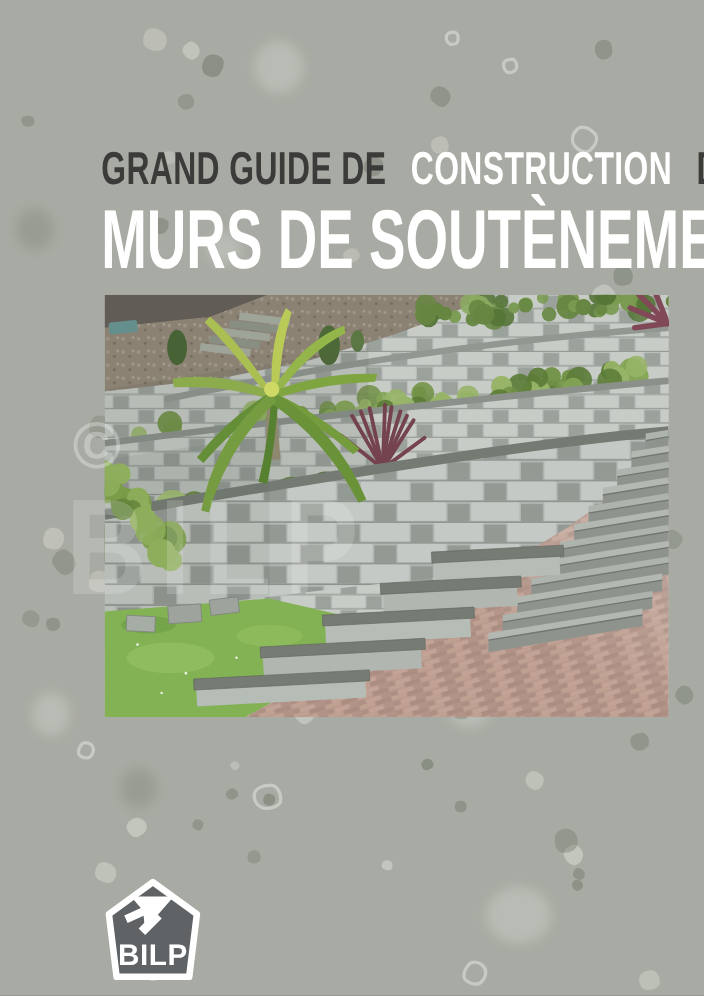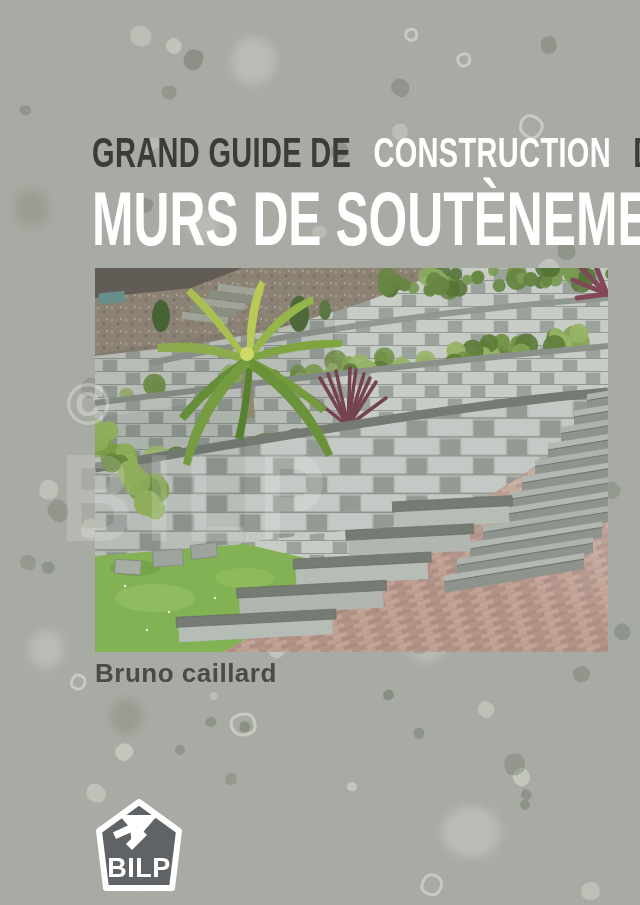--- a/index.html
+++ b/index.html
@@ -552,21 +552,20 @@
         <rect x="96" y="276" width="26" height="14" fill="#9aa199" stroke="#7c837b" stroke-width="0.8" transform="rotate(-7 109 283)"></rect>
       </g>
 
       <rect x="0" y="0" width="513" height="384" fill="#eef1ec" opacity="0.05"></rect>
     </svg>
   </div>
 
   <div class="wm-c">©</div>
   <div class="wm-bilp">BILP</div>
 
-  <div class="author">Bruno caillard</div>
 
   <div class="logo">
     <svg width="90" height="98" viewBox="0 0 90 98" xmlns="http://www.w3.org/2000/svg">
       <path d="M45,4 L85,33 L78,90 L12,90 L5,33 Z" fill="#5f6366" stroke="#ffffff" stroke-width="6" stroke-linejoin="round"></path>
       <g fill="#ffffff">
         <path d="M0,0 L0,26 L7,20 L11.5,30 L16,28 L11.7,18.3 L20,17.5 Z" transform="translate(64,17) rotate(90) scale(1.5)"></path>
         <path d="M47,31 L53,37 L38,52 L32,46 Z"></path>
       </g>
       <text x="45" y="79" text-anchor="middle" font-family="Liberation Sans, sans-serif" font-size="27" font-weight="bold" fill="#ffffff" letter-spacing="0.5" transform="scale(1,1)">BILP</text>
     </svg>

